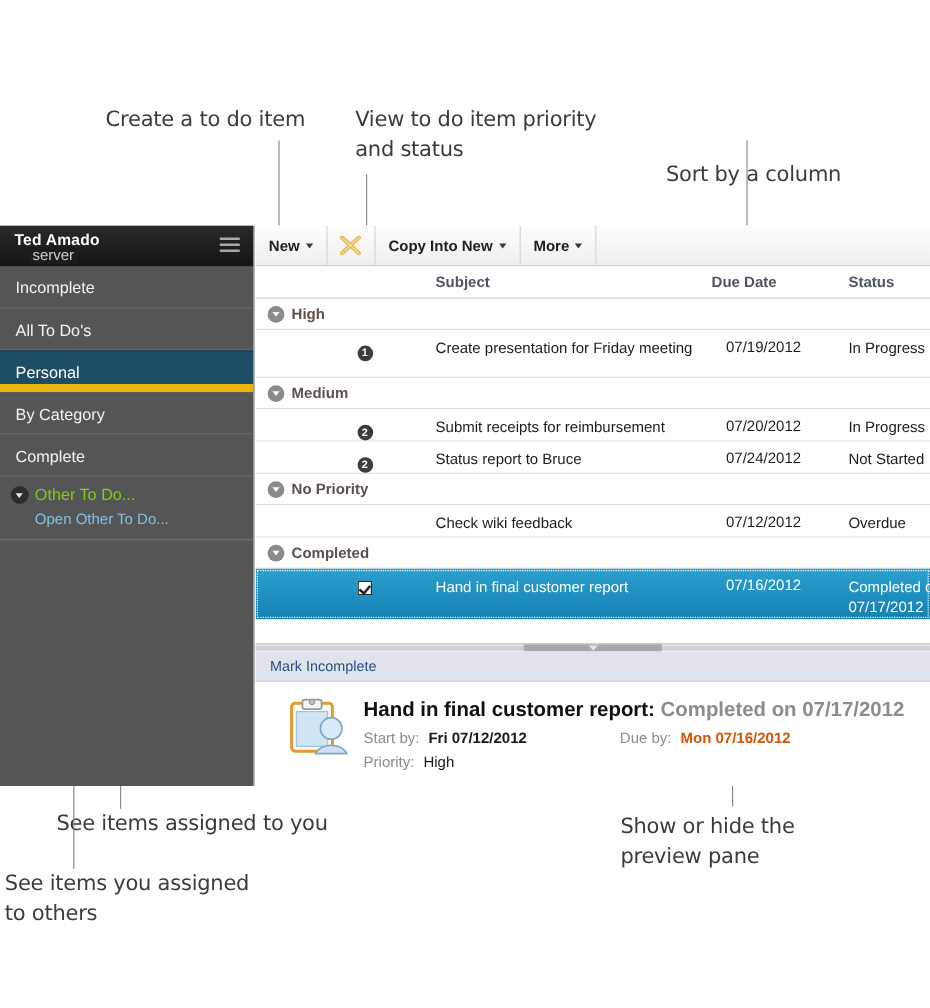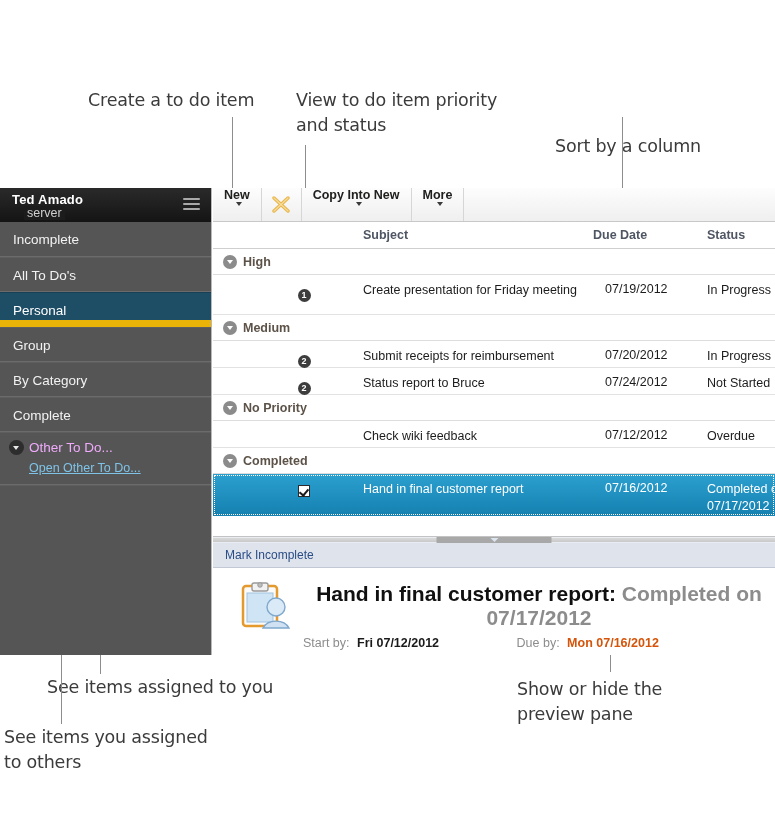--- a/index.html
+++ b/index.html
@@ -97,23 +97,23 @@
   .twisty {
     width:15px; height:15px; border-radius:50%;
     background:#2d2d2d; position:relative; flex:0 0 auto; margin-right:5px;
   }
   .twisty::after {
     content:""; position:absolute; left:4px; top:6px;
     border-left:3.5px solid transparent;
     border-right:3.5px solid transparent;
     border-top:4px solid #e8e8e8;
   }
-  .side-group .g-label { color:#f0abfc; font-size:13.5px; }
+  .side-group .g-label { color:#84cc16; font-size:13.5px; }
   .side-group .g-sub {
-    color:#7fc3e8; font-size:12.5px; padding-left:29px; margin-top:6px;text-decoration:underline;
+    color:#7fc3e8; font-size:12.5px; padding-left:29px; margin-top:6px;
   }
   .side-filler { background:#555555; border-top:1px solid #5e5e5e; height:100%; }
 
   
   #main {
     position:absolute; left:213px; top:0; right:0; bottom:0;
     background:#ffffff;
   }
 
   
@@ -122,21 +122,20 @@
     background: linear-gradient(to bottom,#fdfdfd 0%,#efefef 100%);
     border-bottom:1px solid #c8c8c8;
     display:flex; align-items:stretch;
   }
   .tb-btn {
     display:flex; align-items:center;
     padding:0 11px;
     font-size:12.5px; color:#20201f; font-weight:bold;
     border-right:1px solid #d6d6d6;
     font-family:"Liberation Sans", sans-serif;
-    flex-direction:column;
   }
   .tb-btn .caret {
     margin-left:5px; width:0;height:0;
     border-left:3.5px solid transparent;border-right:3.5px solid transparent;
     border-top:4px solid #3a3a3a;
   }
   .tb-icon { width:40px; display:flex;align-items:center;justify-content:center;
              border-right:1px solid #d6d6d6; }
   .tb-spacer { flex:1 1 auto; }
 
@@ -222,21 +221,21 @@
   #preview { position:absolute; left:0; right:0; bottom:0; height:112px; background:#ffffff; }
   #pv-actions {
     height:25px; background:#dfe4ec;
     border-bottom:1px solid #c2c8d4;
     display:flex; align-items:center; padding-left:12px;
   }
   #pv-actions .lnk { font-size:12px; color:#2a4d86; }
   #pv-body { position:relative; padding:14px 0 0 24px; }
   .clipboard { position:absolute; left:28px; top:12px; width:52px; height:50px; }
   #pv-text { margin-left:66px; }
-  #pv-title { font-size:21px; font-weight:bold; color:#101010;text-align:center; }
+  #pv-title { font-size:17px; font-weight:bold; color:#101010; }
   #pv-title .done { color:#8c8c8c; font-weight:bold; }
   .pv-line { margin-top:6px; font-size:12.5px; }
   .pv-lbl { color:#8c8c8c; }
   .pv-val { color:#1a1a1a; font-weight:bold; margin-left:4px; }
   .pv-val.due { color:#d4540a; }
   .pv-val.plain { font-weight:normal; }
   .pv-dueblk { margin-left:74px; }
 </style>
 </head>
 <body>
@@ -270,21 +269,20 @@
             <i></i>
             <i></i>
           </div>
       </div>
       <div class="side-sub">server</div>
 
       <div class="side-list">
         <div class="side-item">Incomplete</div>
         <div class="side-item">All To Do's</div>
         <div class="side-item selected">Personal</div>
-        <div class="side-item">Group</div>
         <div class="side-item">By Category</div>
         <div class="side-item">Complete</div>
 
         <div class="side-group">
           <div class="row1">
             <span class="twisty"></span>
             <span class="g-label">Other To Do...</span>
           </div>
           <div class="g-sub">Open Other To Do...</div>
         </div>

